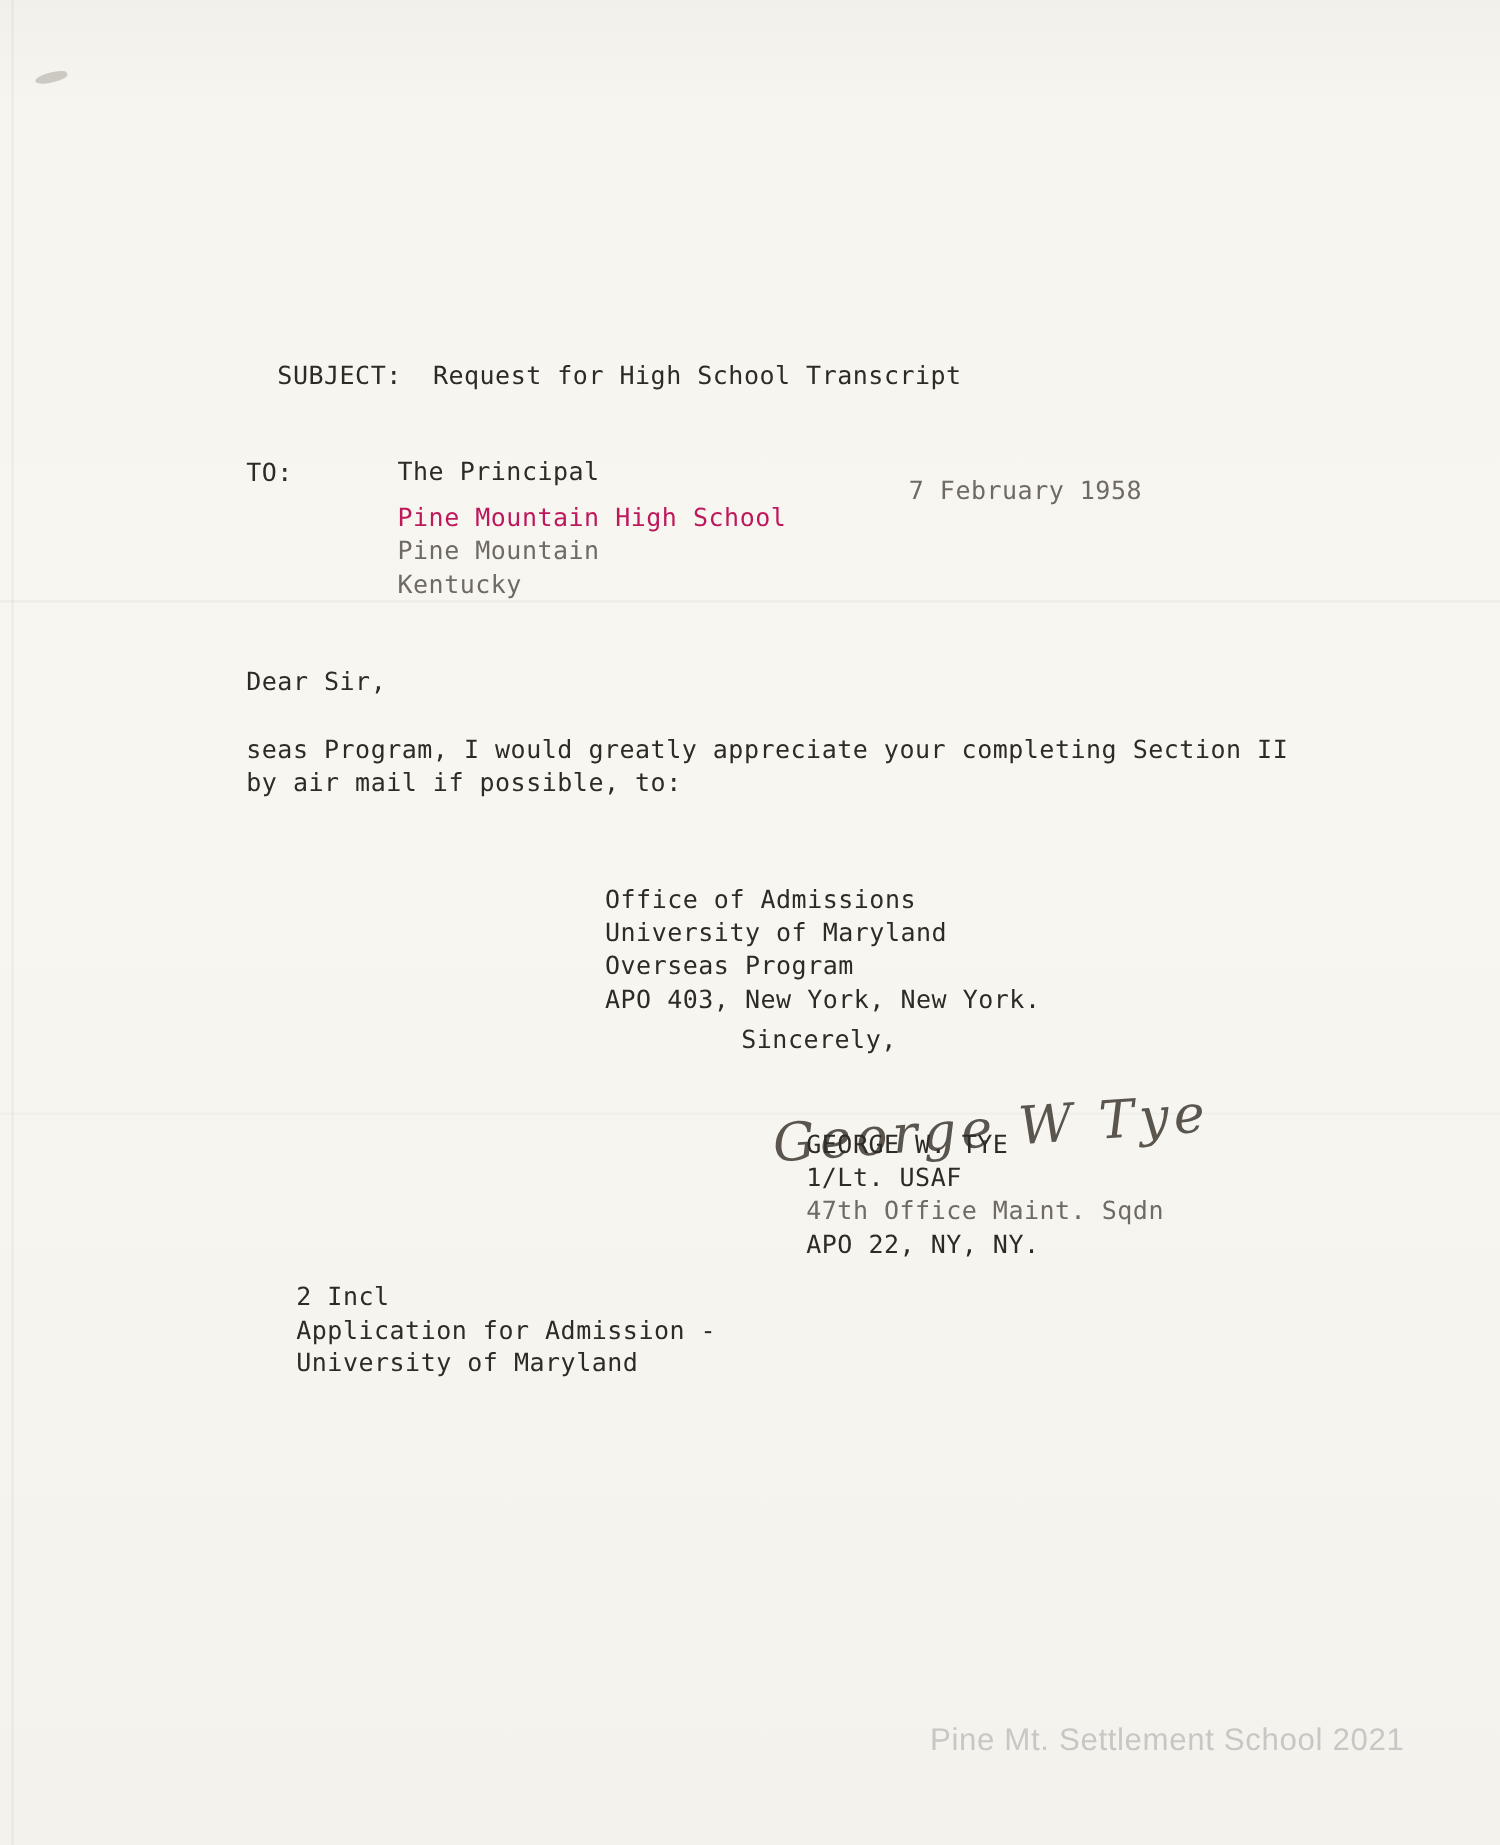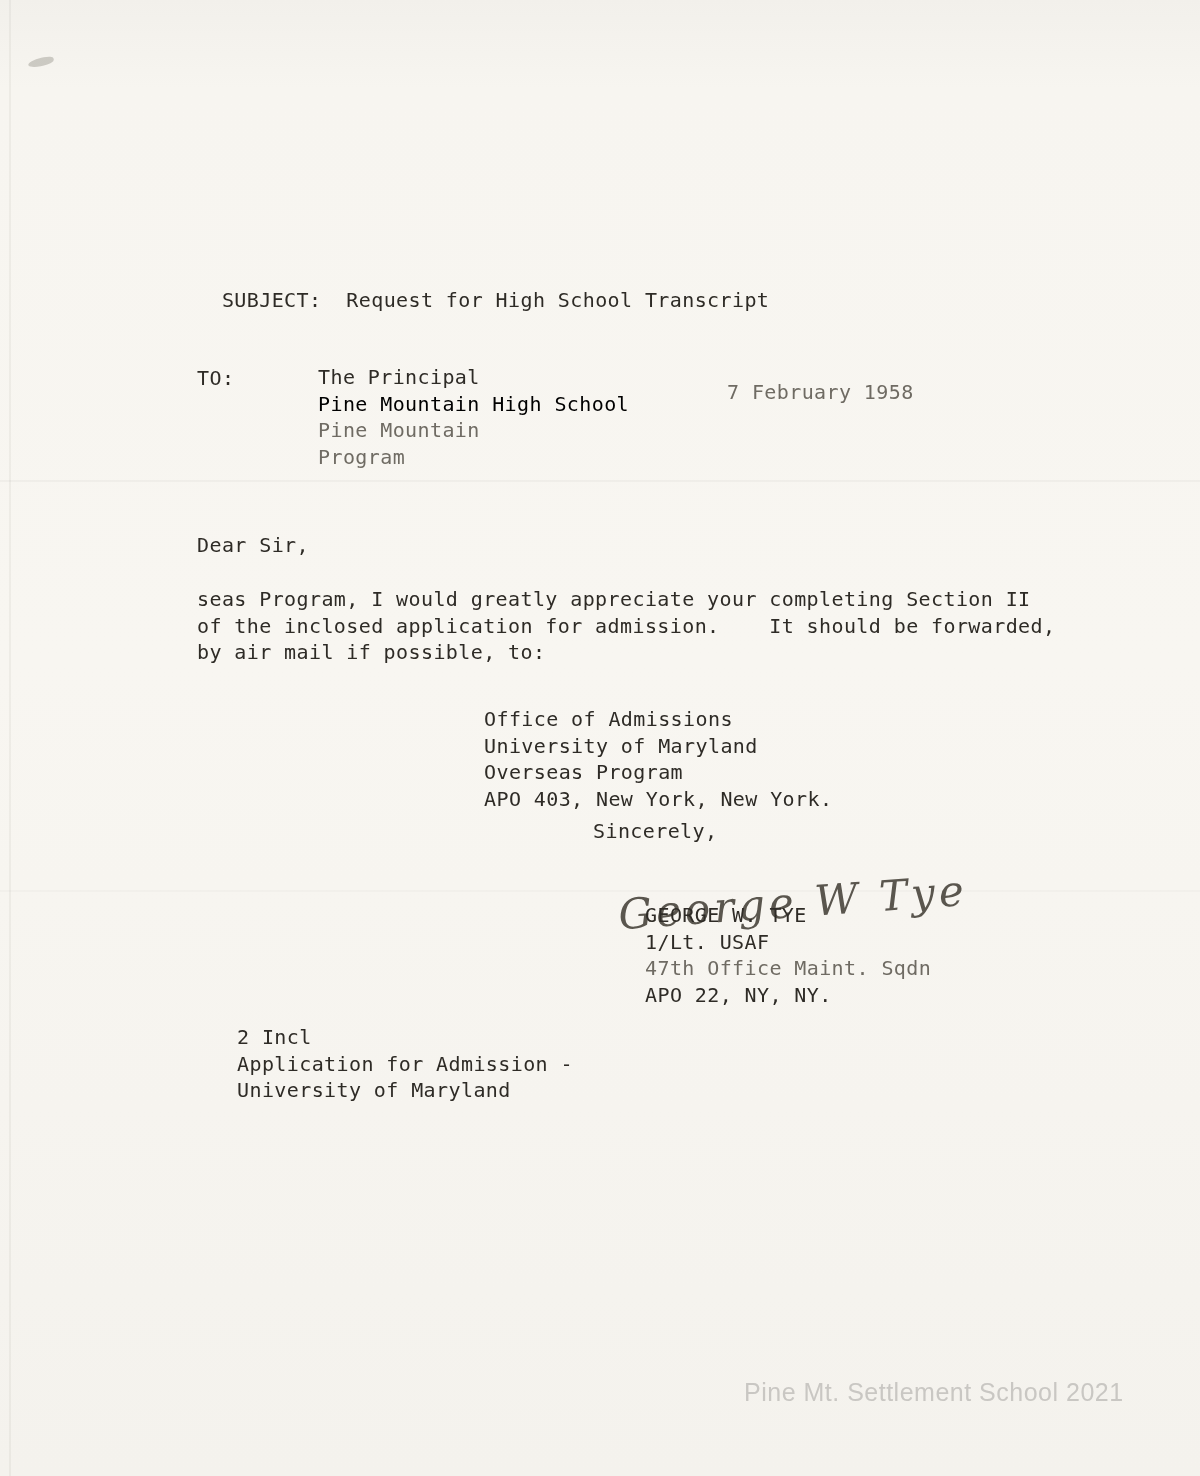--- a/index.html
+++ b/index.html
@@ -27,21 +27,21 @@
     transform: rotate(-12deg);
   }
   .tw { 
     position: absolute;
     font-size: 20px;
     letter-spacing: 0.4px;
     white-space: pre;
     color: #2e2b26;
   }
   .faded  { color: #6f6b63; }
-  .faded2 { color: #000000; }
+  .faded2 { color: #be185d; margin-top: 10px; }
   .block { position: absolute; }
   .block .line {
     font-size: 20px;
     letter-spacing: 0.4px;
     white-space: pre;
     line-height: 26.5px;
   }
   .body-par .line.indent { padding-left: 66px; }
   .signature {
     position: absolute;
@@ -76,28 +76,27 @@
   <span>SUBJECT:</span><span>  </span><span>Request for High School Transcript</span>
 </div>
 
 <div class="tw" style="left:197px; top:366px;">TO:</div>
 <div class="tw faded" style="left:727px; top:357px;margin-top:23px;">7 February 1958</div>
 
 <div class="block" style="left:318px; top:364px;">
   <div class="line">The Principal</div>
   <div class="line faded2">Pine Mountain High School</div>
   <div class="line faded">Pine Mountain</div>
-  <div class="line faded">Program</div>
+  <div class="line faded">Kentucky</div>
 </div>
 
 <div class="tw" style="left:197px; top:533px;">Dear Sir,</div>
 
 <div class="block body-par" style="left:197px; top:586px;">
   <div class="line">seas Program, I would greatly appreciate your completing Section II</div>
-  <div class="line">of the inclosed application for admission.    It should be forwarded,</div>
   <div class="line">by air mail if possible, to:</div>
 </div>
 
 <div class="block" style="left:484px; top:706px;">
   <div class="line">Office of Admissions</div>
   <div class="line">University of Maryland</div>
   <div class="line">Overseas Program</div>
   <div class="line">APO 403, New York, New York.</div>
 </div>
 

